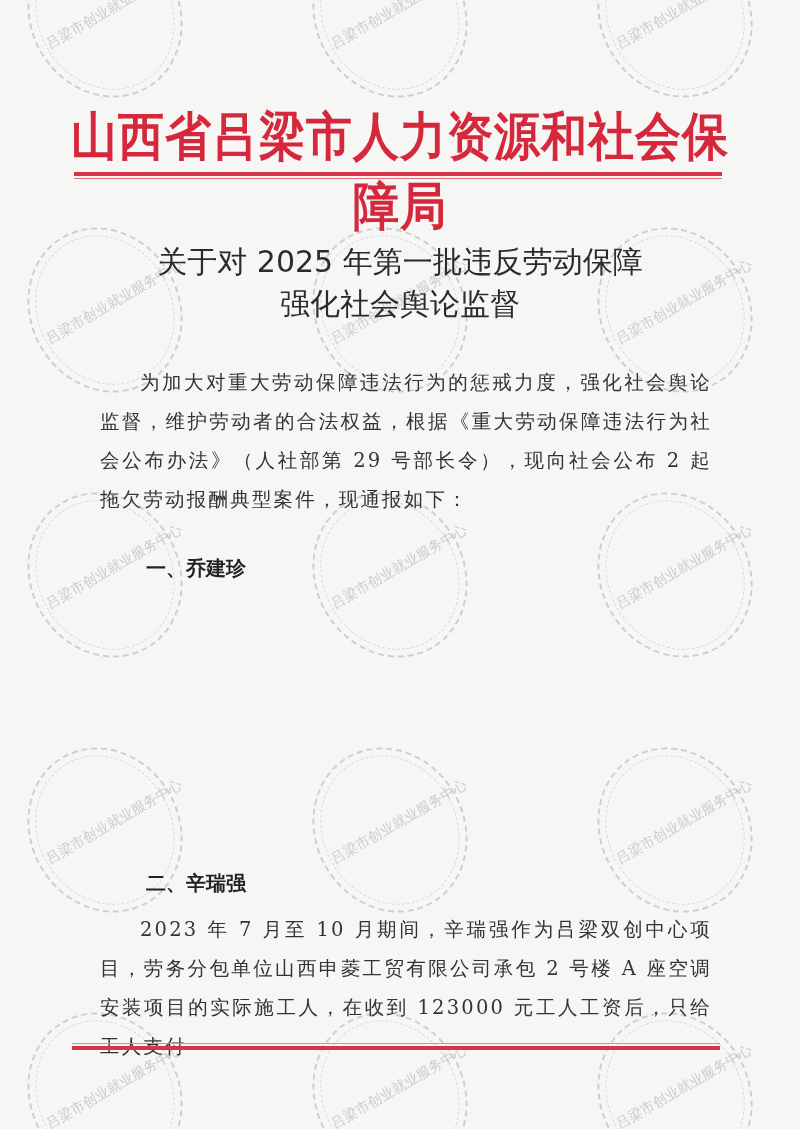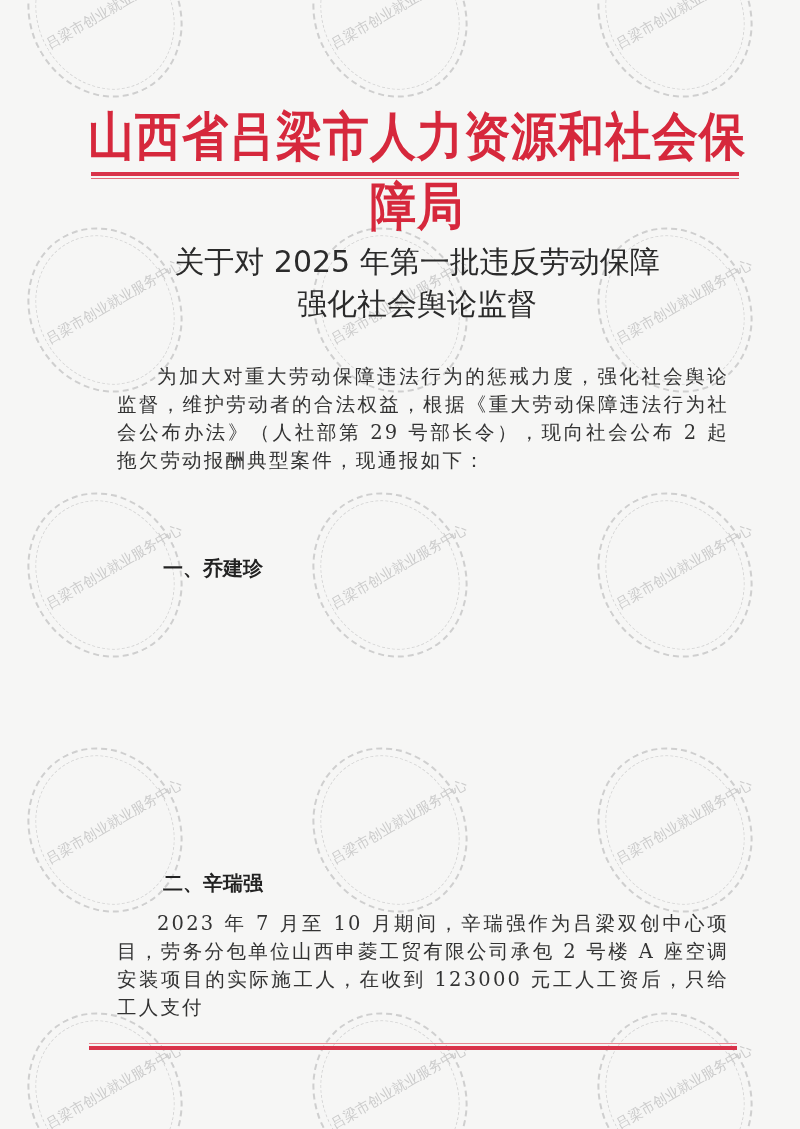--- a/index.html
+++ b/index.html
@@ -10,39 +10,39 @@
     font-family: "DejaVu Serif", "Liberation Serif", serif;
     color: #2a2a2a;
   }
   .page { position: absolute; left: 0; top: 0; width: 800px; height: 1129px; }
   .wm-layer { position: absolute; left: 0; top: 0; width: 800px; height: 1129px; pointer-events: none; z-index: 1; }
   .wm { position: absolute; width: 150px; height: 170px; transform: rotate(-30deg); }
   .wm .ring1 { position: absolute; inset: 0; border: 2px dashed #cfcfcf; border-radius: 50%; }
   .wm .ring2 { position: absolute; inset: 8px; border: 1.5px dashed #d6d6d6; border-radius: 50%; }
   .wm .wtext { position: absolute; left: 10px; top: 74px; width: 150px; font-family: "DejaVu Sans", sans-serif; font-size: 14px; color: #cbcbcb; white-space: nowrap; letter-spacing: 0px; }
 
-  .content { position: absolute; left: 17px; top: 0; width: 736px; height: 1129px; z-index: 2; }
+  .content { position: absolute; left: 0; top: 0; width: 736px; height: 1129px; z-index: 2; }
   .masthead {
     position: absolute; left: 60px; top: 110px; width: 680px; text-align: center;
     font-family: "DejaVu Serif", serif; font-weight: bold;
     font-size: 46px; color: #d6283c; letter-spacing: 1px;
     transform: scaleY(1.12);
   }
   .rule-top { position: absolute; left: 74px; top: 172px; width: 648px; height: 4px; background: #d9334a; }
   .rule-top2 { position: absolute; left: 74px; top: 178px; width: 648px; height: 1px; background: #e56a78; }
   .title {
     position: absolute; left: 60px; width: 680px; text-align: center;
     font-family: "DejaVu Sans", sans-serif; font-size: 30px; color: #2b2b2b;
   }
   .t1 { top: 242px; text-align: center; }
   .t2 { top: 284px; }
 
   .para {
     position: absolute; left: 100px; width: 612px;
-    font-size: 19.5px; line-height: 28px; color: #333;
+    font-size: 19.5px; line-height: 39px; color: #333;
     letter-spacing: 2.2px; text-align: justify;
   }
   .p-intro { top: 363px; text-indent: 40px; }
   .h1 { position: absolute; left: 146px; top: 535px; font-size: 20px; font-weight: bold; color: #222; font-family: "DejaVu Sans", sans-serif; margin-top: 20px; }
   .p-case1 { top: 574px; text-indent: 40px; }
   .h2 { position: absolute; left: 146px; top: 870px; font-size: 20px; font-weight: bold; color: #222; font-family: Liberation Mono, monospace; }
   .p-case2 { top: 910px; text-indent: 40px; }
 
   .rule-bot1 { position: absolute; left: 72px; top: 1043px; width: 648px; height: 1px; background: #e7848f; }
   .rule-bot2 { position: absolute; left: 72px; top: 1046px; width: 648px; height: 4px; background: #d9334a; }

